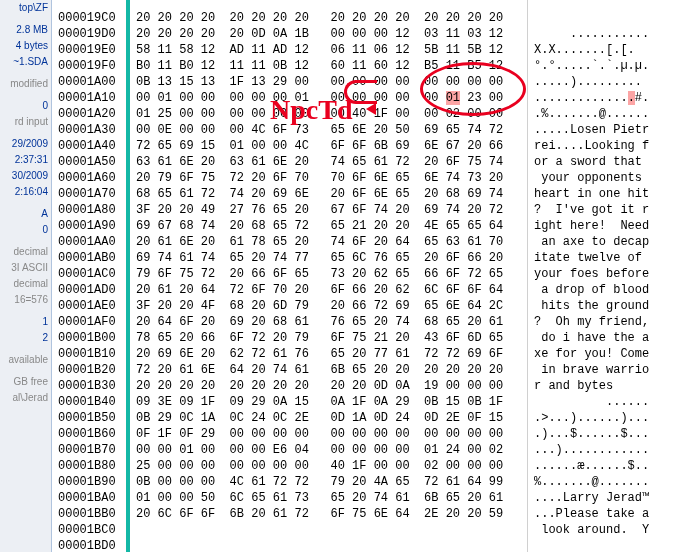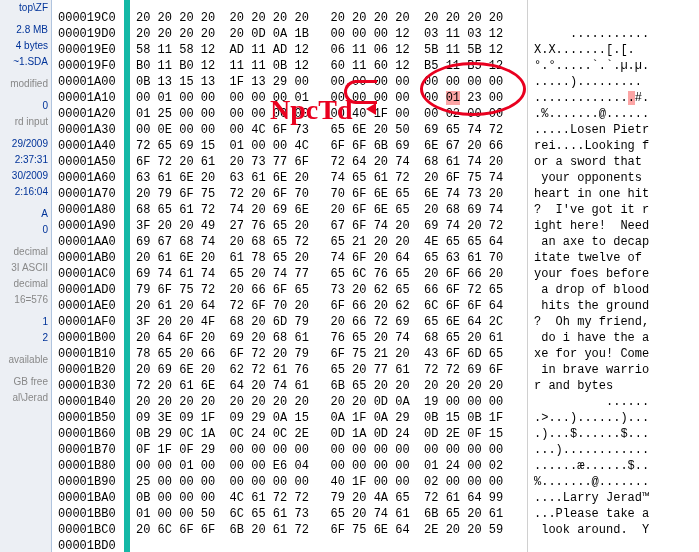--- a/index.html
+++ b/index.html
@@ -1,20 +1,20 @@
 <!DOCTYPE html>
 <html><head>
 <meta charset="utf-8">
 <style>
   body{margin:0;font-family:'Courier New',monospace;font-size:12px;color:#000;background:#fff;overflow:hidden}
   .row{display:flex;align-items:stretch}
   .left{width:52px;background:#ECEFF4;border-right:1px solid #B0C4DE;font-family:Tahoma,Arial,sans-serif;font-size:10px;text-align:right;color:#003399;padding:0 3px 0 0;line-height:16px;box-sizing:border-box;height:552px}
   .left .g{color:#888}
   .left .blk{margin-bottom:6px}
-  .addrcol{width:78px;background:#fff;border-right:6px solid #14b8a6;padding:10px 6px 0 6px;box-sizing:border-box;height:552px}
+  .addrcol{width:78px;background:#fff;border-right:4px solid #14b8a6;padding:10px 6px 0 6px;box-sizing:border-box;height:552px}
   .hexcol{width:398px;background:#fff;border-right:1px solid #D0D0D0;padding:10px 6px 0 6px;box-sizing:border-box;height:552px;position:relative}
   .asccol{flex:1;background:#fff;padding:10px 6px 0 6px;box-sizing:border-box;height:552px}
   .line{height:16px;line-height:16px;white-space:pre}
   .sel{background:#fca5a5}
   .circle{position:absolute;border:3px solid #E9001F;border-radius:50%}
   .arrow{position:absolute;border:3px solid #E9001F;border-right:none;border-top-left-radius:20px;border-bottom-left-radius:20px;width:30px;height:18px}
   .arrowhead{position:absolute;width:0;height:0;border-top:6px solid transparent;border-bottom:6px solid transparent;border-right:10px solid #E9001F}
   .anno{position:absolute;color:#E9001F;font-family:'Times New Roman',serif;font-size:28px;font-weight:bold}
 </style>
 </head>
@@ -90,21 +90,20 @@
     <div class="anno" style="left:140px;top:94px">NpcTd</div>
   <div class="line">20 20 20 20  20 20 20 20   20 20 20 20  20 20 20 20</div>
       <div class="line">20 20 20 20  20 0D 0A 1B   00 00 00 12  03 11 03 12</div>
       <div class="line">58 11 58 12  AD 11 AD 12   06 11 06 12  5B 11 5B 12</div>
       <div class="line">B0 11 B0 12  11 11 0B 12   60 11 60 12  B5 11 B5 12</div>
       <div class="line">0B 13 15 13  1F 13 29 00   00 00 00 00  00 00 00 00</div>
       <div class="line">00 01 00 00  00 00 00 01   00 00 00 00  00 <span class="sel">01</span> 23 00</div>
       <div class="line">01 25 00 00  00 00 00 00   00 40 1F 00  00 02 00 00</div>
       <div class="line">00 0E 00 00  00 4C 6F 73   65 6E 20 50  69 65 74 72</div>
       <div class="line">72 65 69 15  01 00 00 4C   6F 6F 6B 69  6E 67 20 66</div>
-      <div class="line">6F 72 20 61  20 73 77 6F   72 64 20 74  68 61 74 20</div>
       <div class="line">63 61 6E 20  63 61 6E 20   74 65 61 72  20 6F 75 74</div>
       <div class="line">20 79 6F 75  72 20 6F 70   70 6F 6E 65  6E 74 73 20</div>
       <div class="line">68 65 61 72  74 20 69 6E   20 6F 6E 65  20 68 69 74</div>
       <div class="line">3F 20 20 49  27 76 65 20   67 6F 74 20  69 74 20 72</div>
       <div class="line">69 67 68 74  20 68 65 72   65 21 20 20  4E 65 65 64</div>
       <div class="line">20 61 6E 20  61 78 65 20   74 6F 20 64  65 63 61 70</div>
       <div class="line">69 74 61 74  65 20 74 77   65 6C 76 65  20 6F 66 20</div>
       <div class="line">79 6F 75 72  20 66 6F 65   73 20 62 65  66 6F 72 65</div>
       <div class="line">20 61 20 64  72 6F 70 20   6F 66 20 62  6C 6F 6F 64</div>
       <div class="line">3F 20 20 4F  68 20 6D 79   20 66 72 69  65 6E 64 2C</div>

